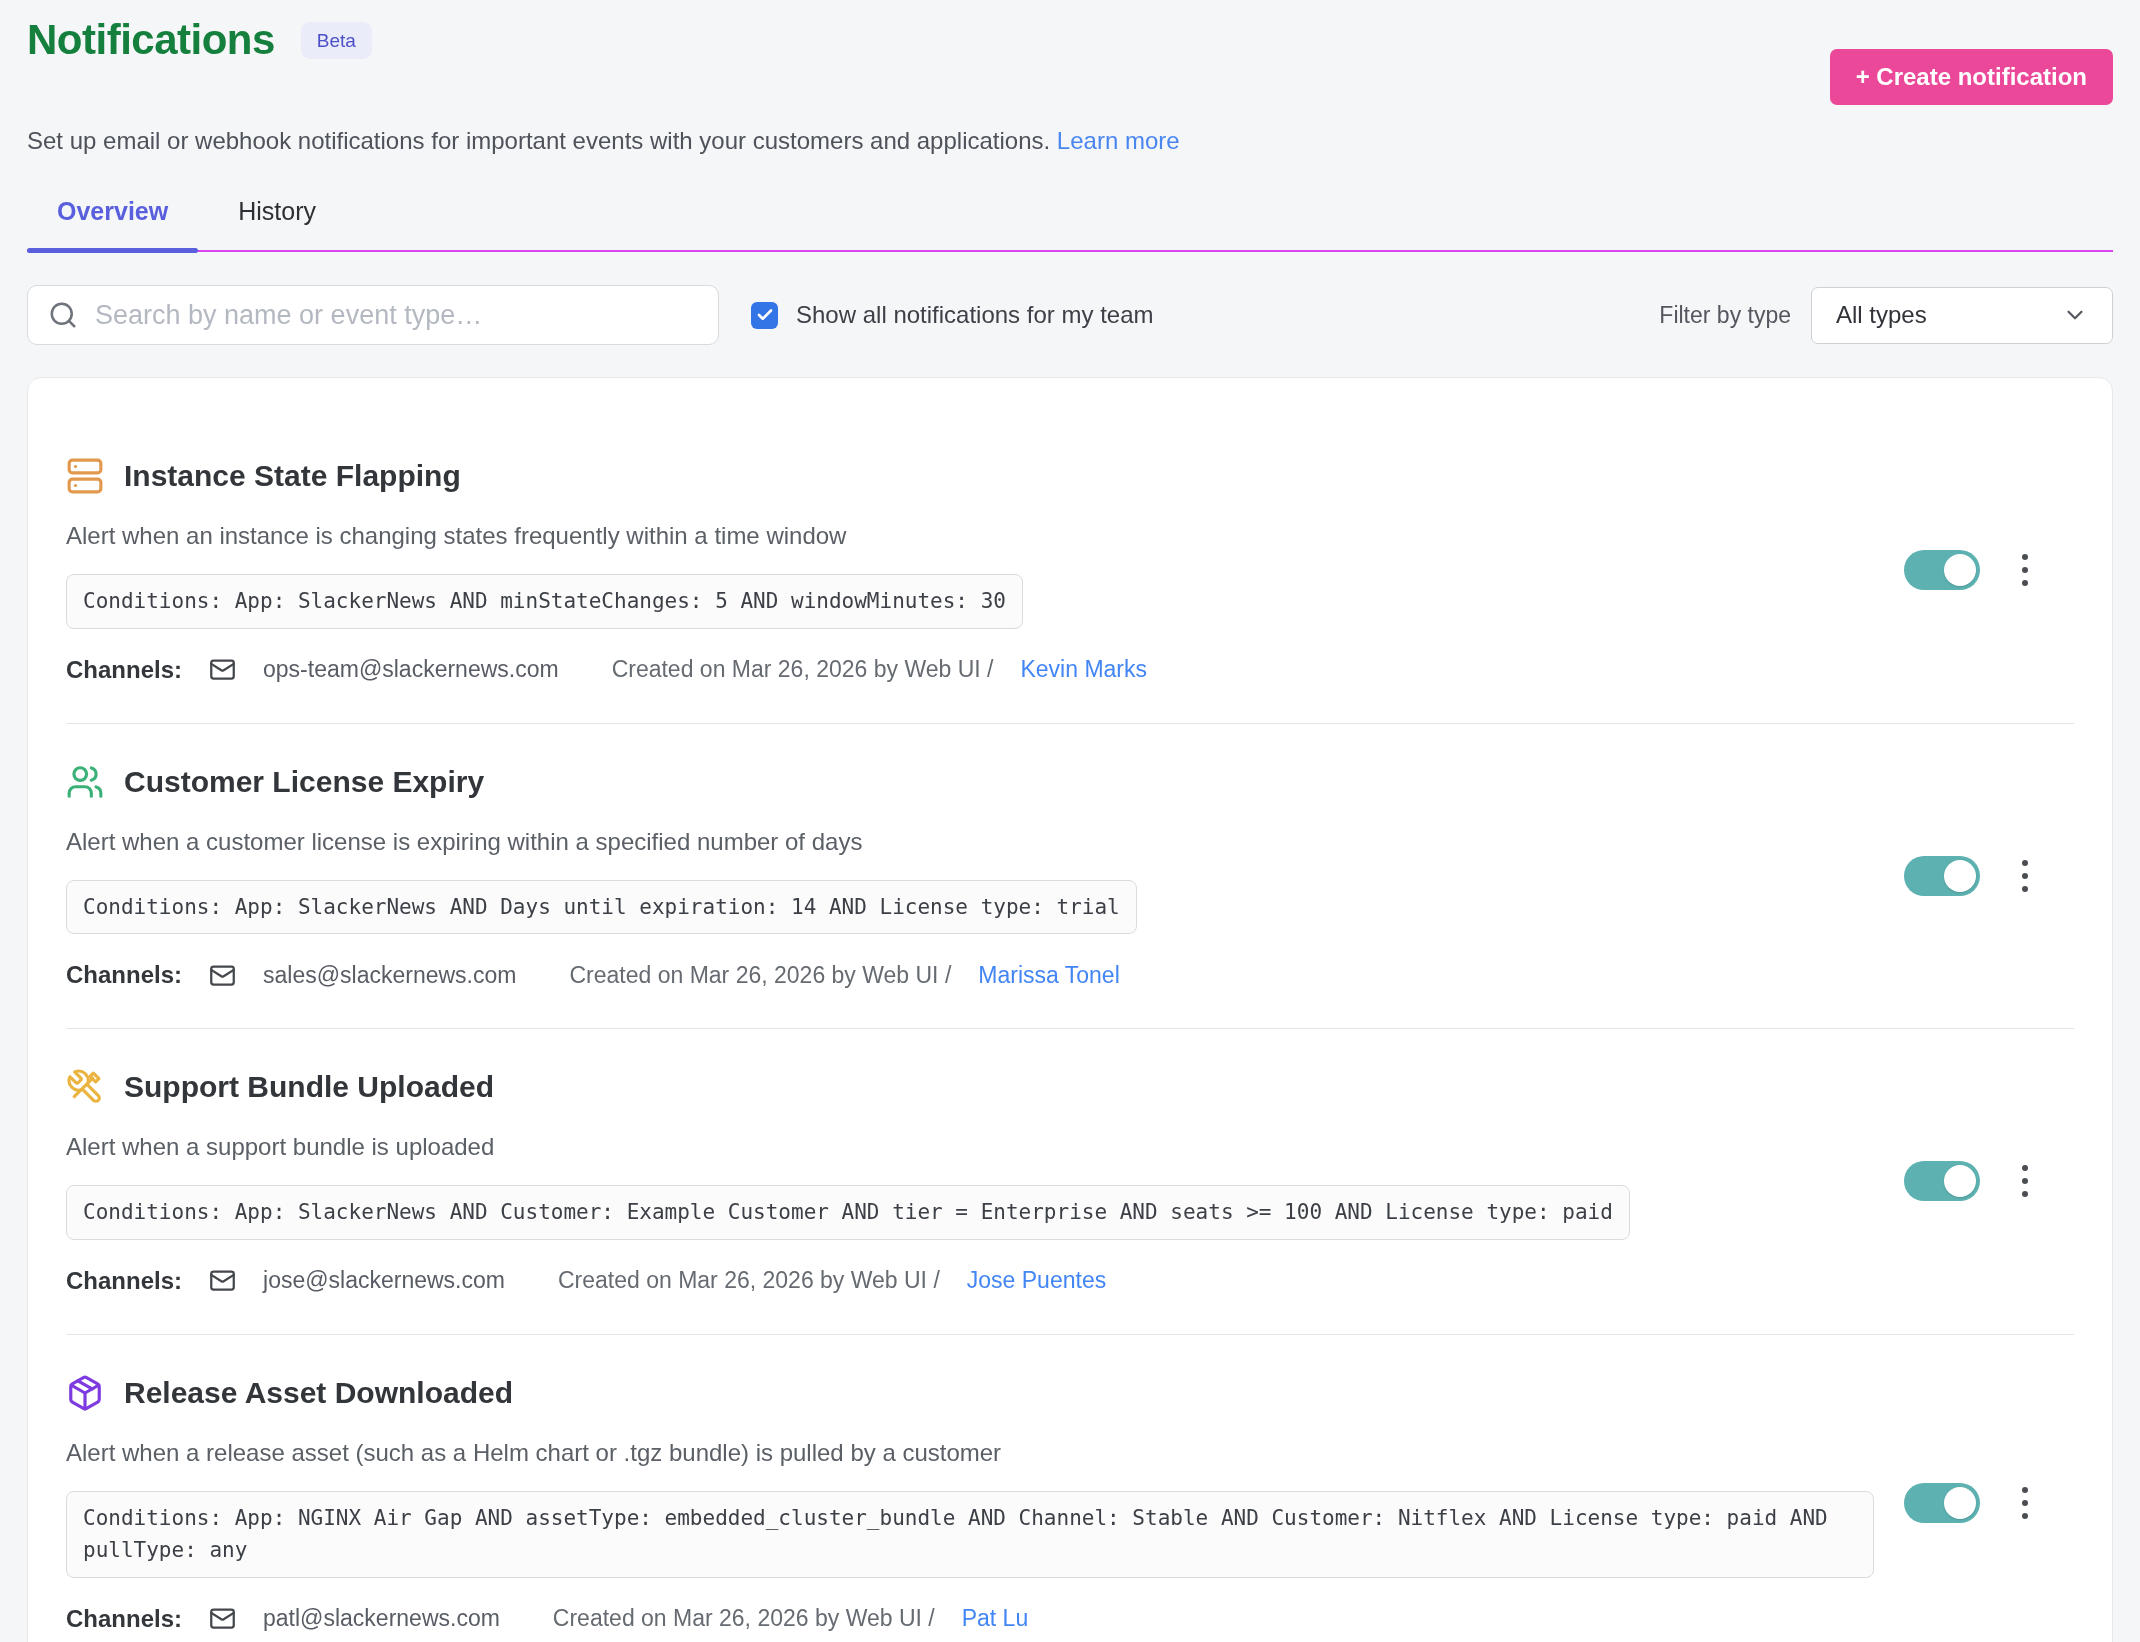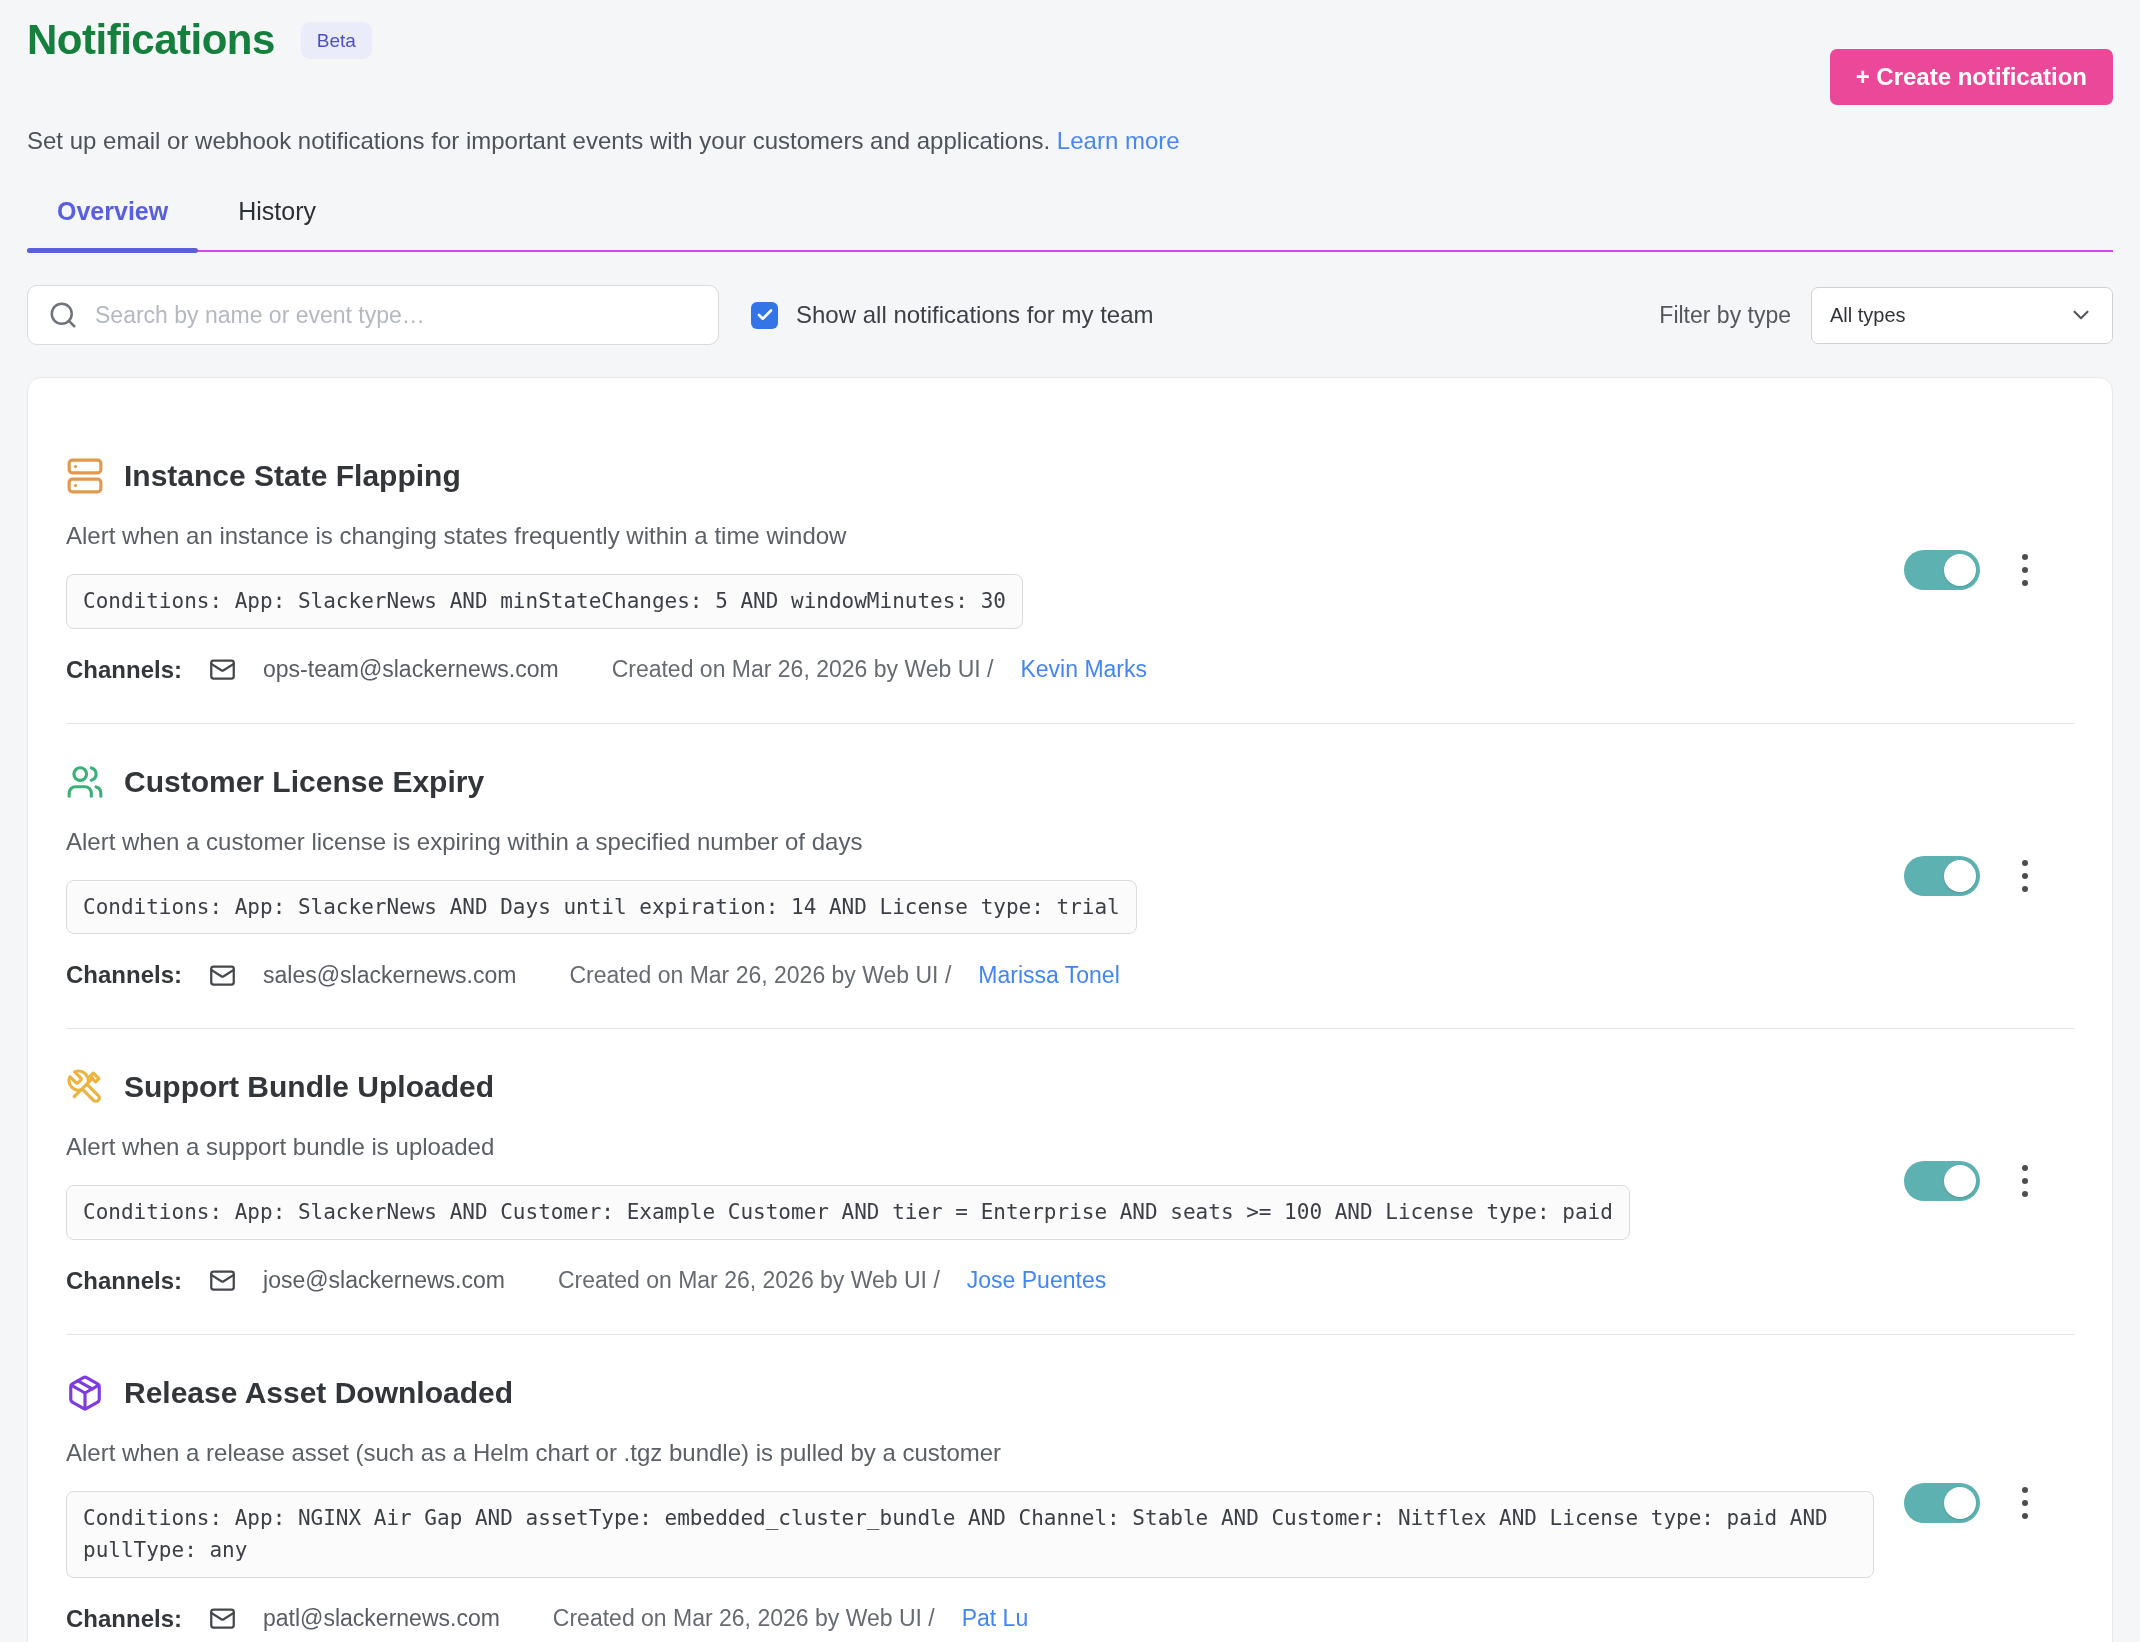--- a/index.html
+++ b/index.html
@@ -38,35 +38,35 @@
 
   
   .controls-row { display:flex; align-items:center; margin-top:33px; }
   .search-box {
     width:692px; height:60px; background:#fff; border:1px solid #d8dade;
     border-radius:10px; display:flex; align-items:center; gap:15px; padding:0 20px;
   }
   .search-box svg { flex:none; }
   .search-box input {
     flex:1; border:none; outline:none; background:transparent;
-    font-family:inherit; font-size:23px; color:#000000;
+    font-family:inherit; font-size:27px; color:#000000;
   }
   .search-box input::placeholder { color:#b4b8c0; }
   .team-check { display:flex; align-items:center; gap:18px; margin-left:32px; cursor:pointer; }
   .checkbox {
     width:27px; height:27px; border-radius:6px; background:#3374e6;
     display:flex; align-items:center; justify-content:center; flex:none;
   }
   .team-check-label { font-size:24px; color:#3d4046; }
   .filter-group { margin-left:auto; display:flex; align-items:center; gap:20px; }
   .filter-label { font-size:23px; color:#54575e; }
   .select {
     width:302px; height:57px; background:#fff; border:1px solid #cfd1d6; border-radius:7px;
     display:flex; align-items:center; justify-content:space-between;
-    padding:0 18px; font-size:20px; color:#303338; cursor:pointer;
+    padding:0 24px; font-size:24px; color:#303338; cursor:pointer;
   }
 
   
   .list-container {
     background:#ffffff; border:1px solid #e7e8ea; border-radius:14px;
     margin-top:32px; padding:40px 0 1px;
   }
   .card { display:flex; align-items:center; padding:39px 38px; }
   .card-main { flex:1; min-width:0; }
   .card-header { display:flex; align-items:center; gap:20px; }

